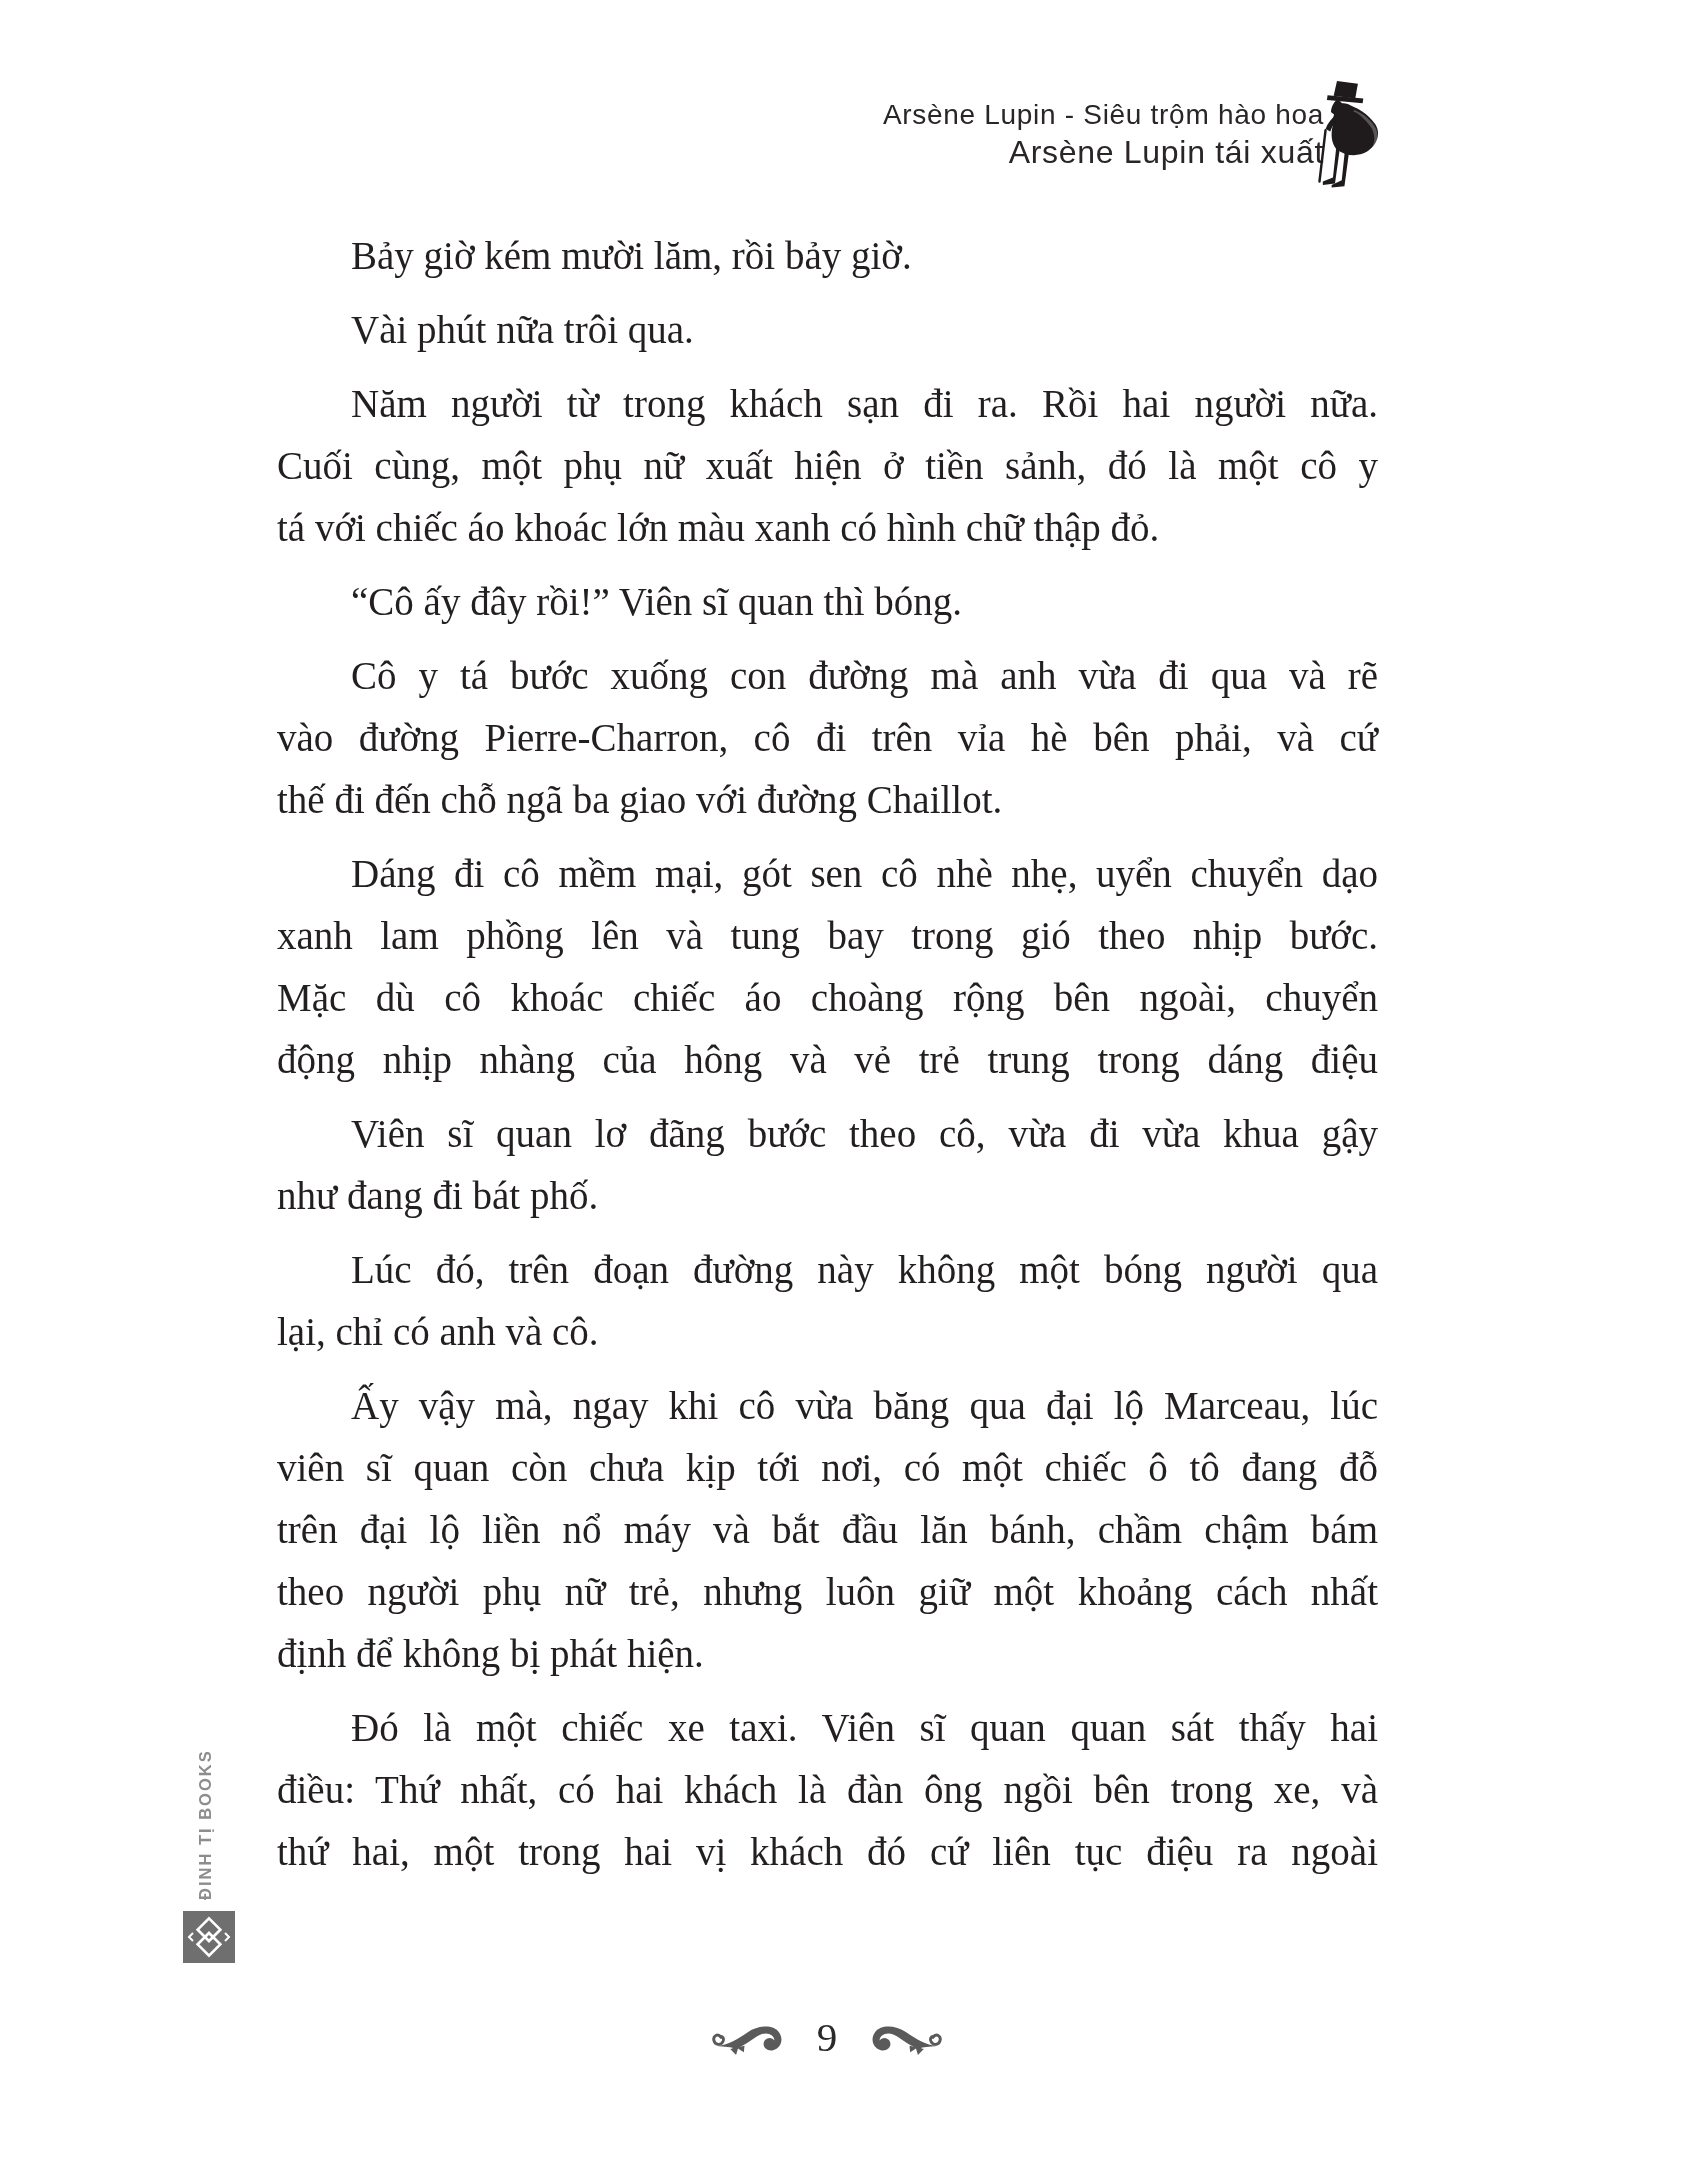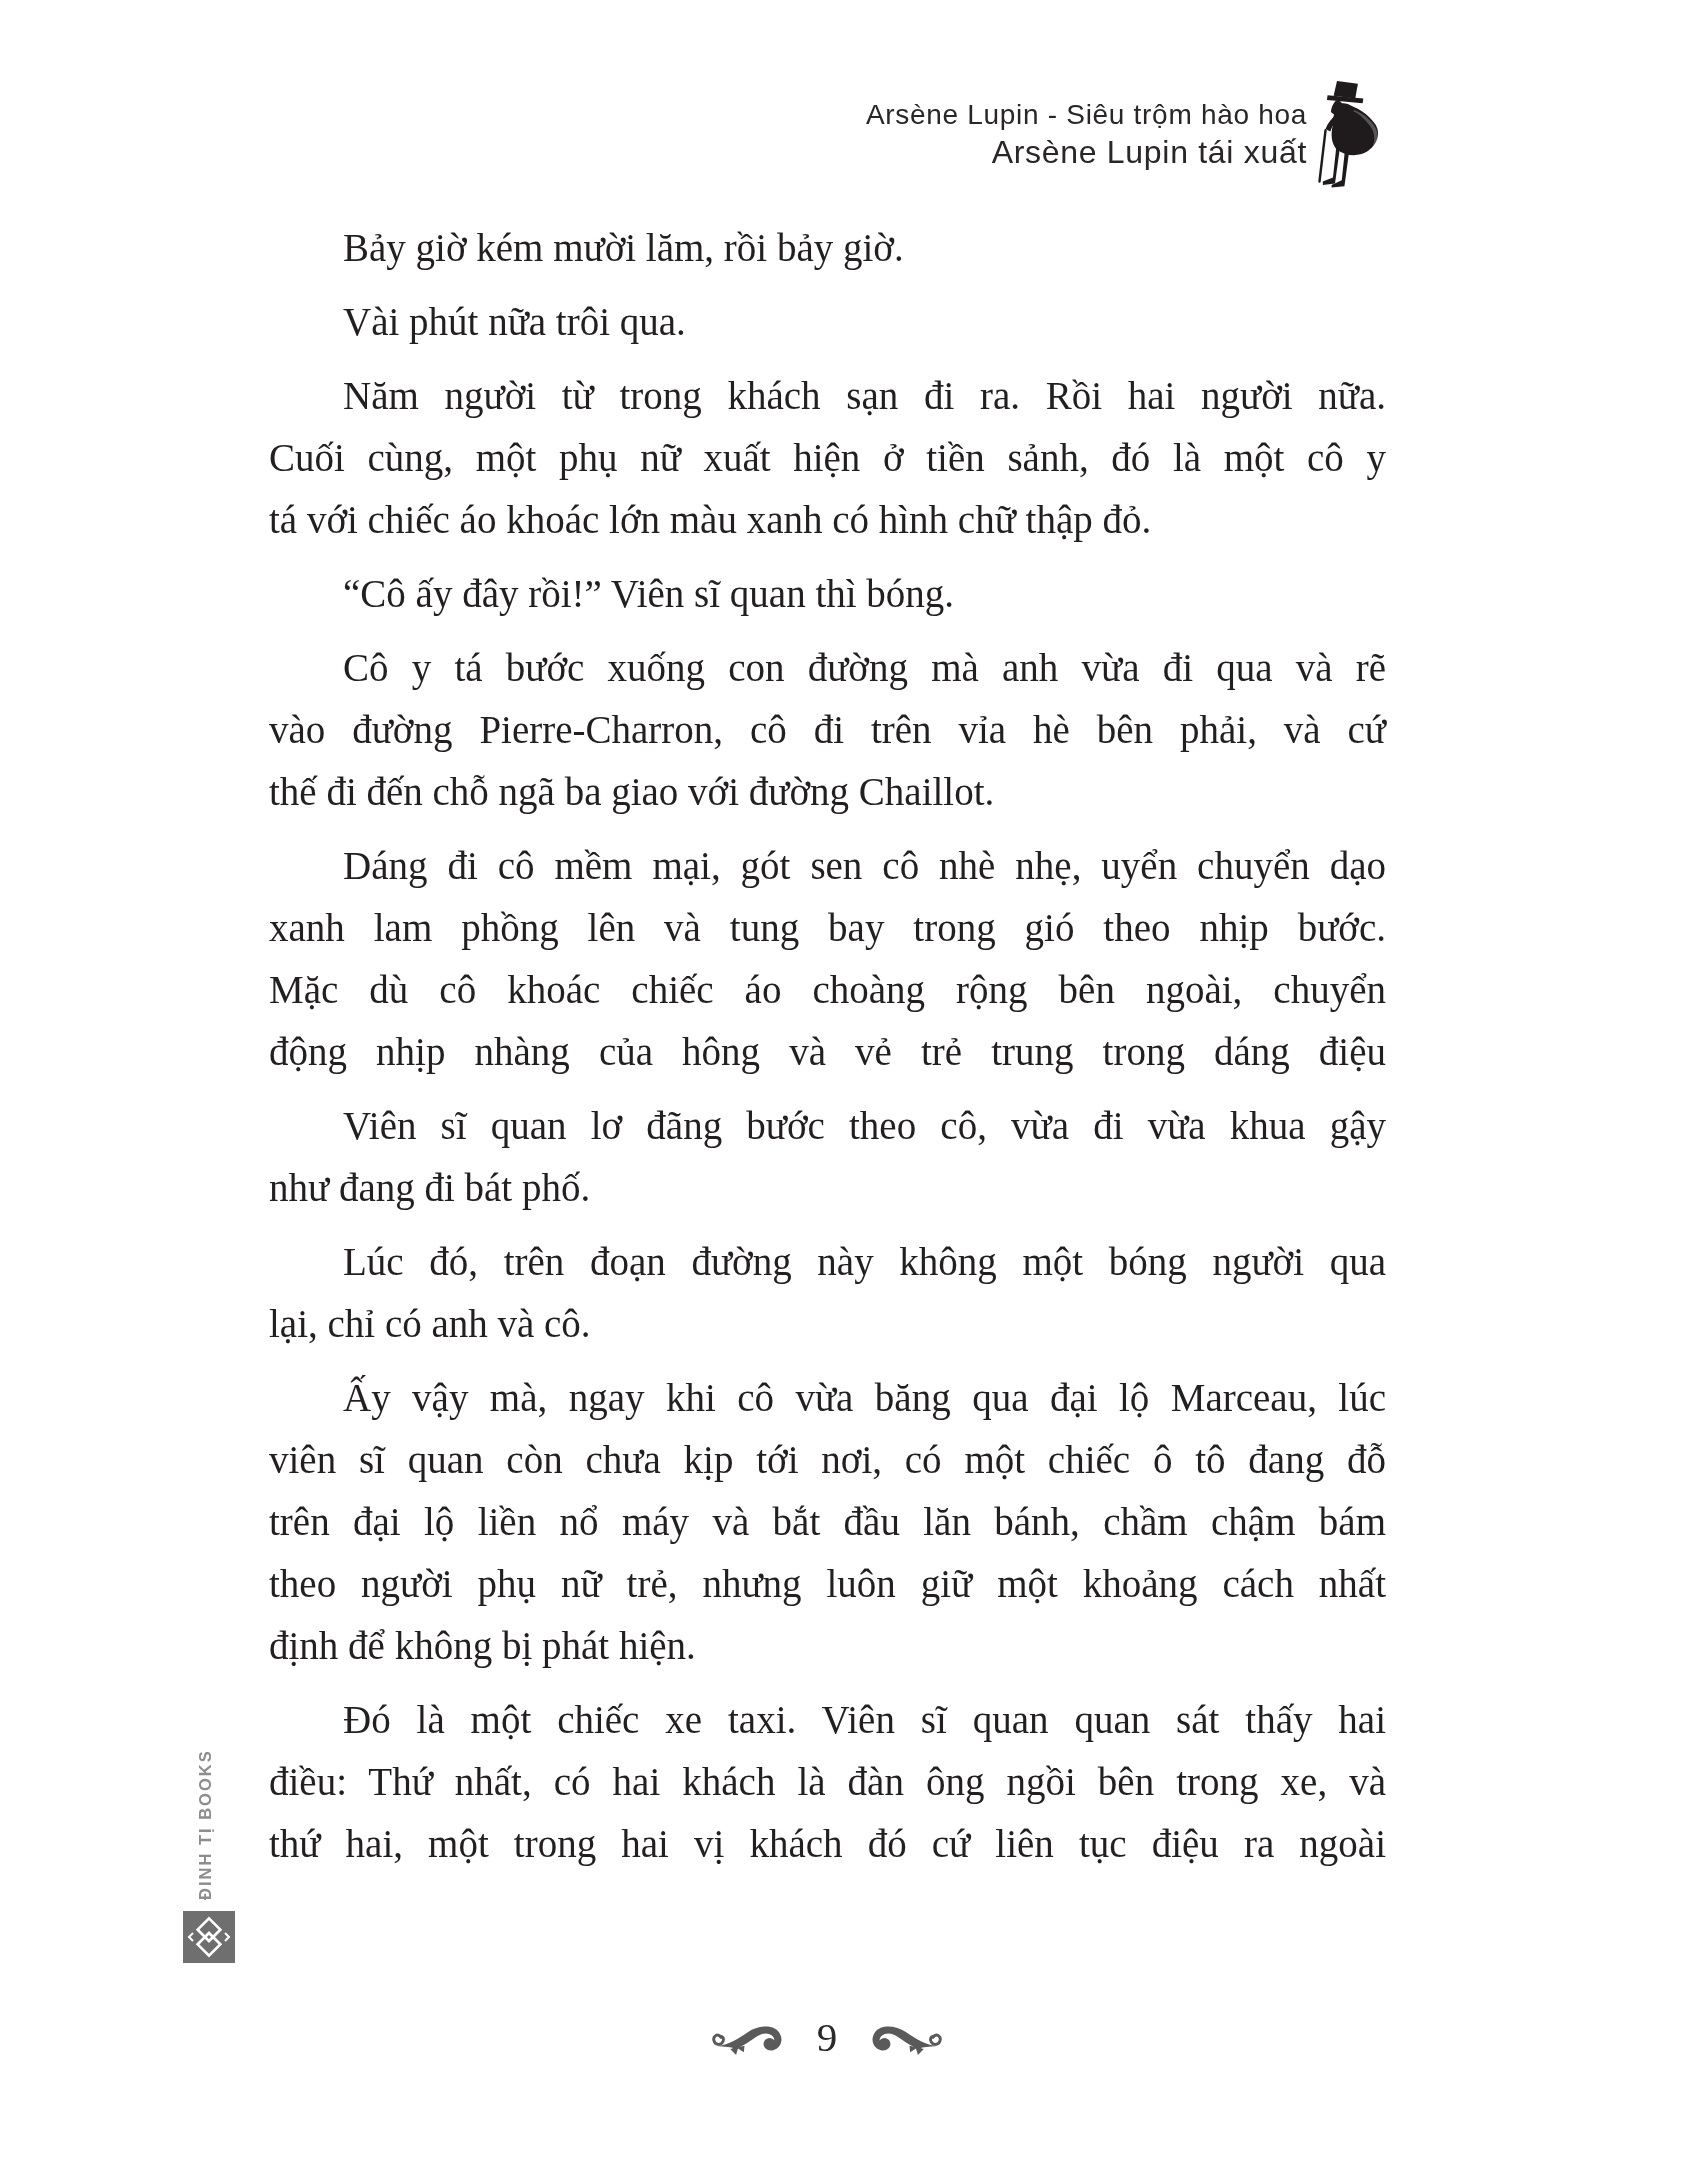--- a/index.html
+++ b/index.html
@@ -5,37 +5,37 @@
   html,body{margin:0;padding:0;background:#ffffff;}
   .page{
     position:relative;
     width:1687px;height:2183px;
     background:#ffffff;
     overflow:hidden;
     font-family:"Liberation Serif","DejaVu Serif",serif;
   }
 
   
-  .running-header{position:absolute;top:98px;left:0;width:1307px;text-align:right;color:#2a2627;}
+  .running-header{position:absolute;top:98px;left:17px;width:1307px;text-align:right;color:#2a2627;}
   .header-line1{
     font-family:"Liberation Sans","DejaVu Sans",sans-serif;
     font-size:28px;line-height:34px;letter-spacing:0.7px;white-space:nowrap;
   }
   .header-line2{
     font-family:"Liberation Sans","DejaVu Sans",sans-serif;
     font-size:32px;line-height:40px;letter-spacing:0.7px;white-space:nowrap;
   }
   .lupin-figure{position:absolute;top:79px;left:1314px;width:73px;height:116px;color:#1f1b1c;}
 
   
   .text-block{
     position:absolute;top:213px;left:265px;width:1125px;
     color:#231f20;font-size:39px;
   }
-  .para{margin:4px;}
+  .para{margin:12px;}
   .para + .para{margin-top:12px;}
   .line{
     line-height:62px;
     text-align:justify;
     text-align-last:justify;
     white-space:normal;
   }
   .line.first{text-indent:74px;}
   .line.last{text-align-last:left;}
 

